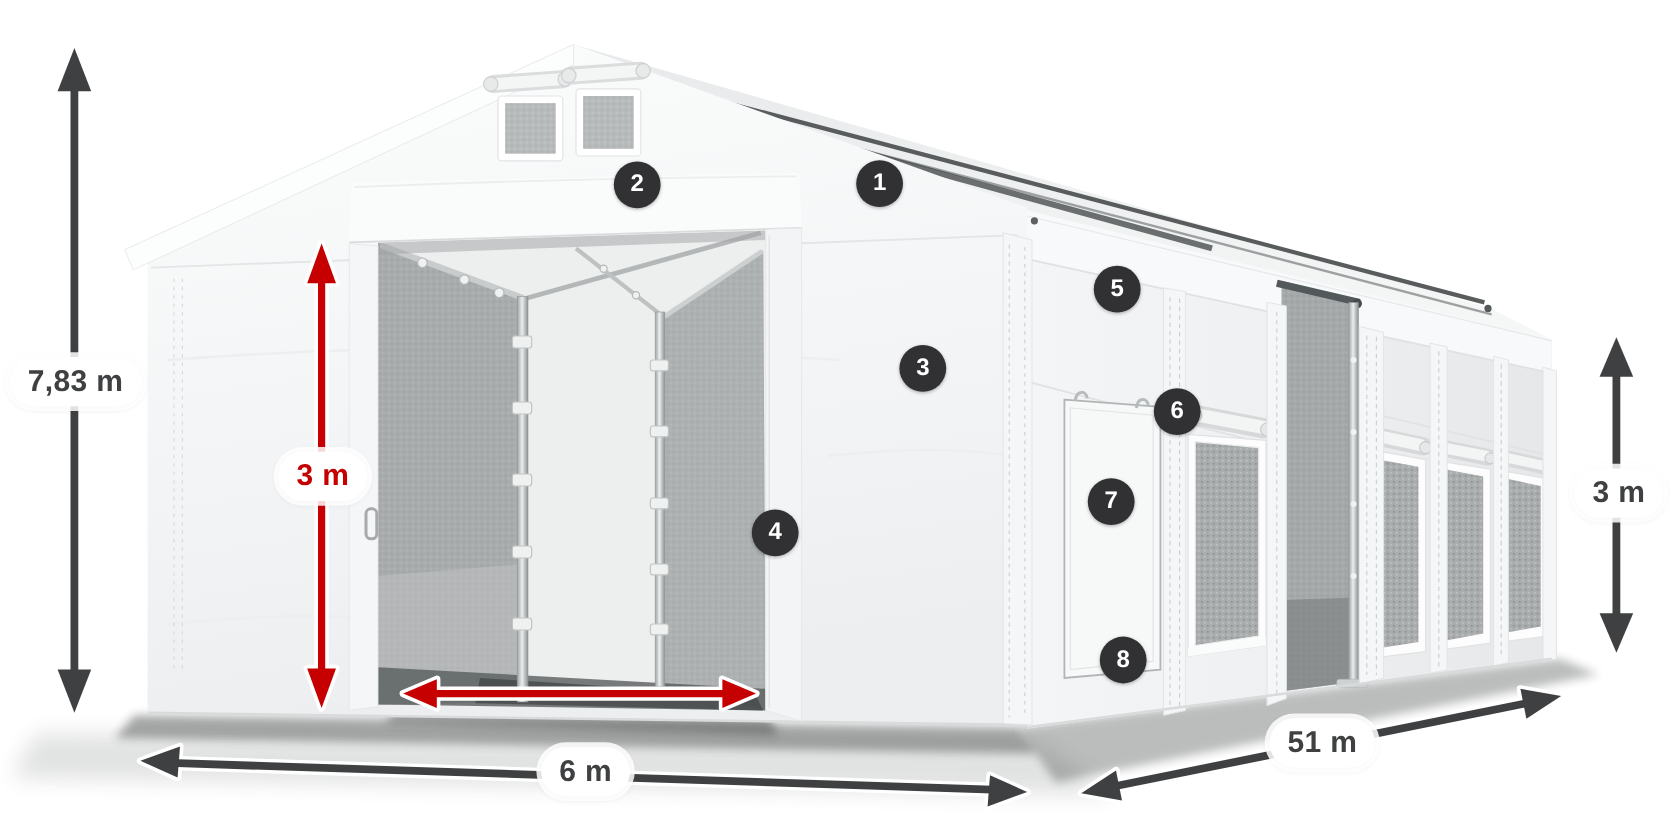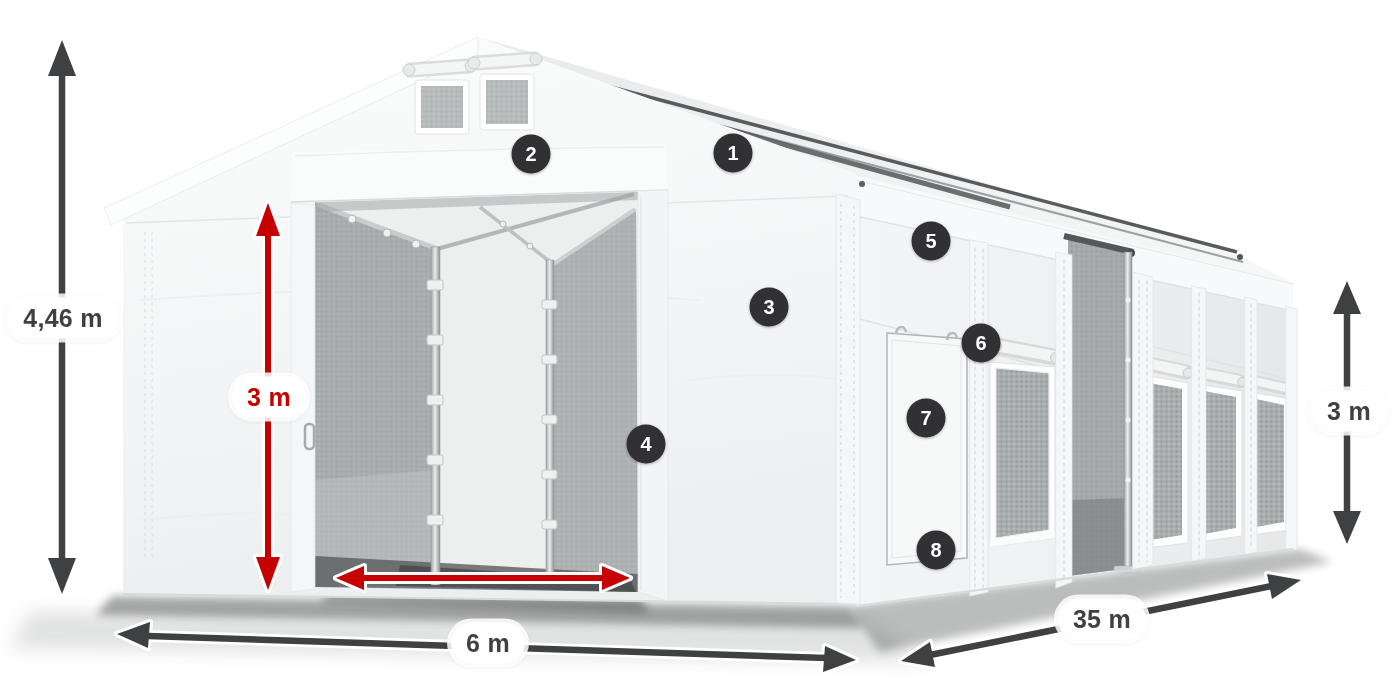--- a/index.html
+++ b/index.html
@@ -327,24 +327,24 @@
     <g class="arrow-red">
       <line class="halo" x1="362" y1="578" x2="604" y2="578"></line>
       <polygon class="halo-head" points="336,578 364,590 364,566"></polygon>
       <polygon class="halo-head" points="630,578 602,590 602,566"></polygon>
       <line class="shaft" x1="362" y1="578" x2="604" y2="578"></line>
       <polygon class="head" points="336,578 364,590 364,566"></polygon>
       <polygon class="head" points="630,578 602,590 602,566"></polygon>
     </g>
   </svg>
 
-  <div class="dim-label" style="left:63px;top:318px">4,46 m</div>
+  <div class="dim-label" style="left:63px;top:318px">7,83 m</div>
   <div class="dim-label red" style="left:269px;top:397px">3 m</div>
   <div class="dim-label" style="left:488px;top:643px">6 m</div>
-  <div class="dim-label" style="left:1102px;top:619px">35 m</div>
+  <div class="dim-label" style="left:1102px;top:619px">51 m</div>
   <div class="dim-label" style="left:1349px;top:411px">3 m</div>
 
   <div class="badge" style="left:733px;top:153px">1</div>
   <div class="badge" style="left:531px;top:154px">2</div>
   <div class="badge" style="left:769px;top:307px">3</div>
   <div class="badge" style="left:646px;top:444px">4</div>
   <div class="badge" style="left:931px;top:241px">5</div>
   <div class="badge" style="left:981px;top:343px">6</div>
   <div class="badge" style="left:926px;top:418px">7</div>
   <div class="badge" style="left:936px;top:550px">8</div>

